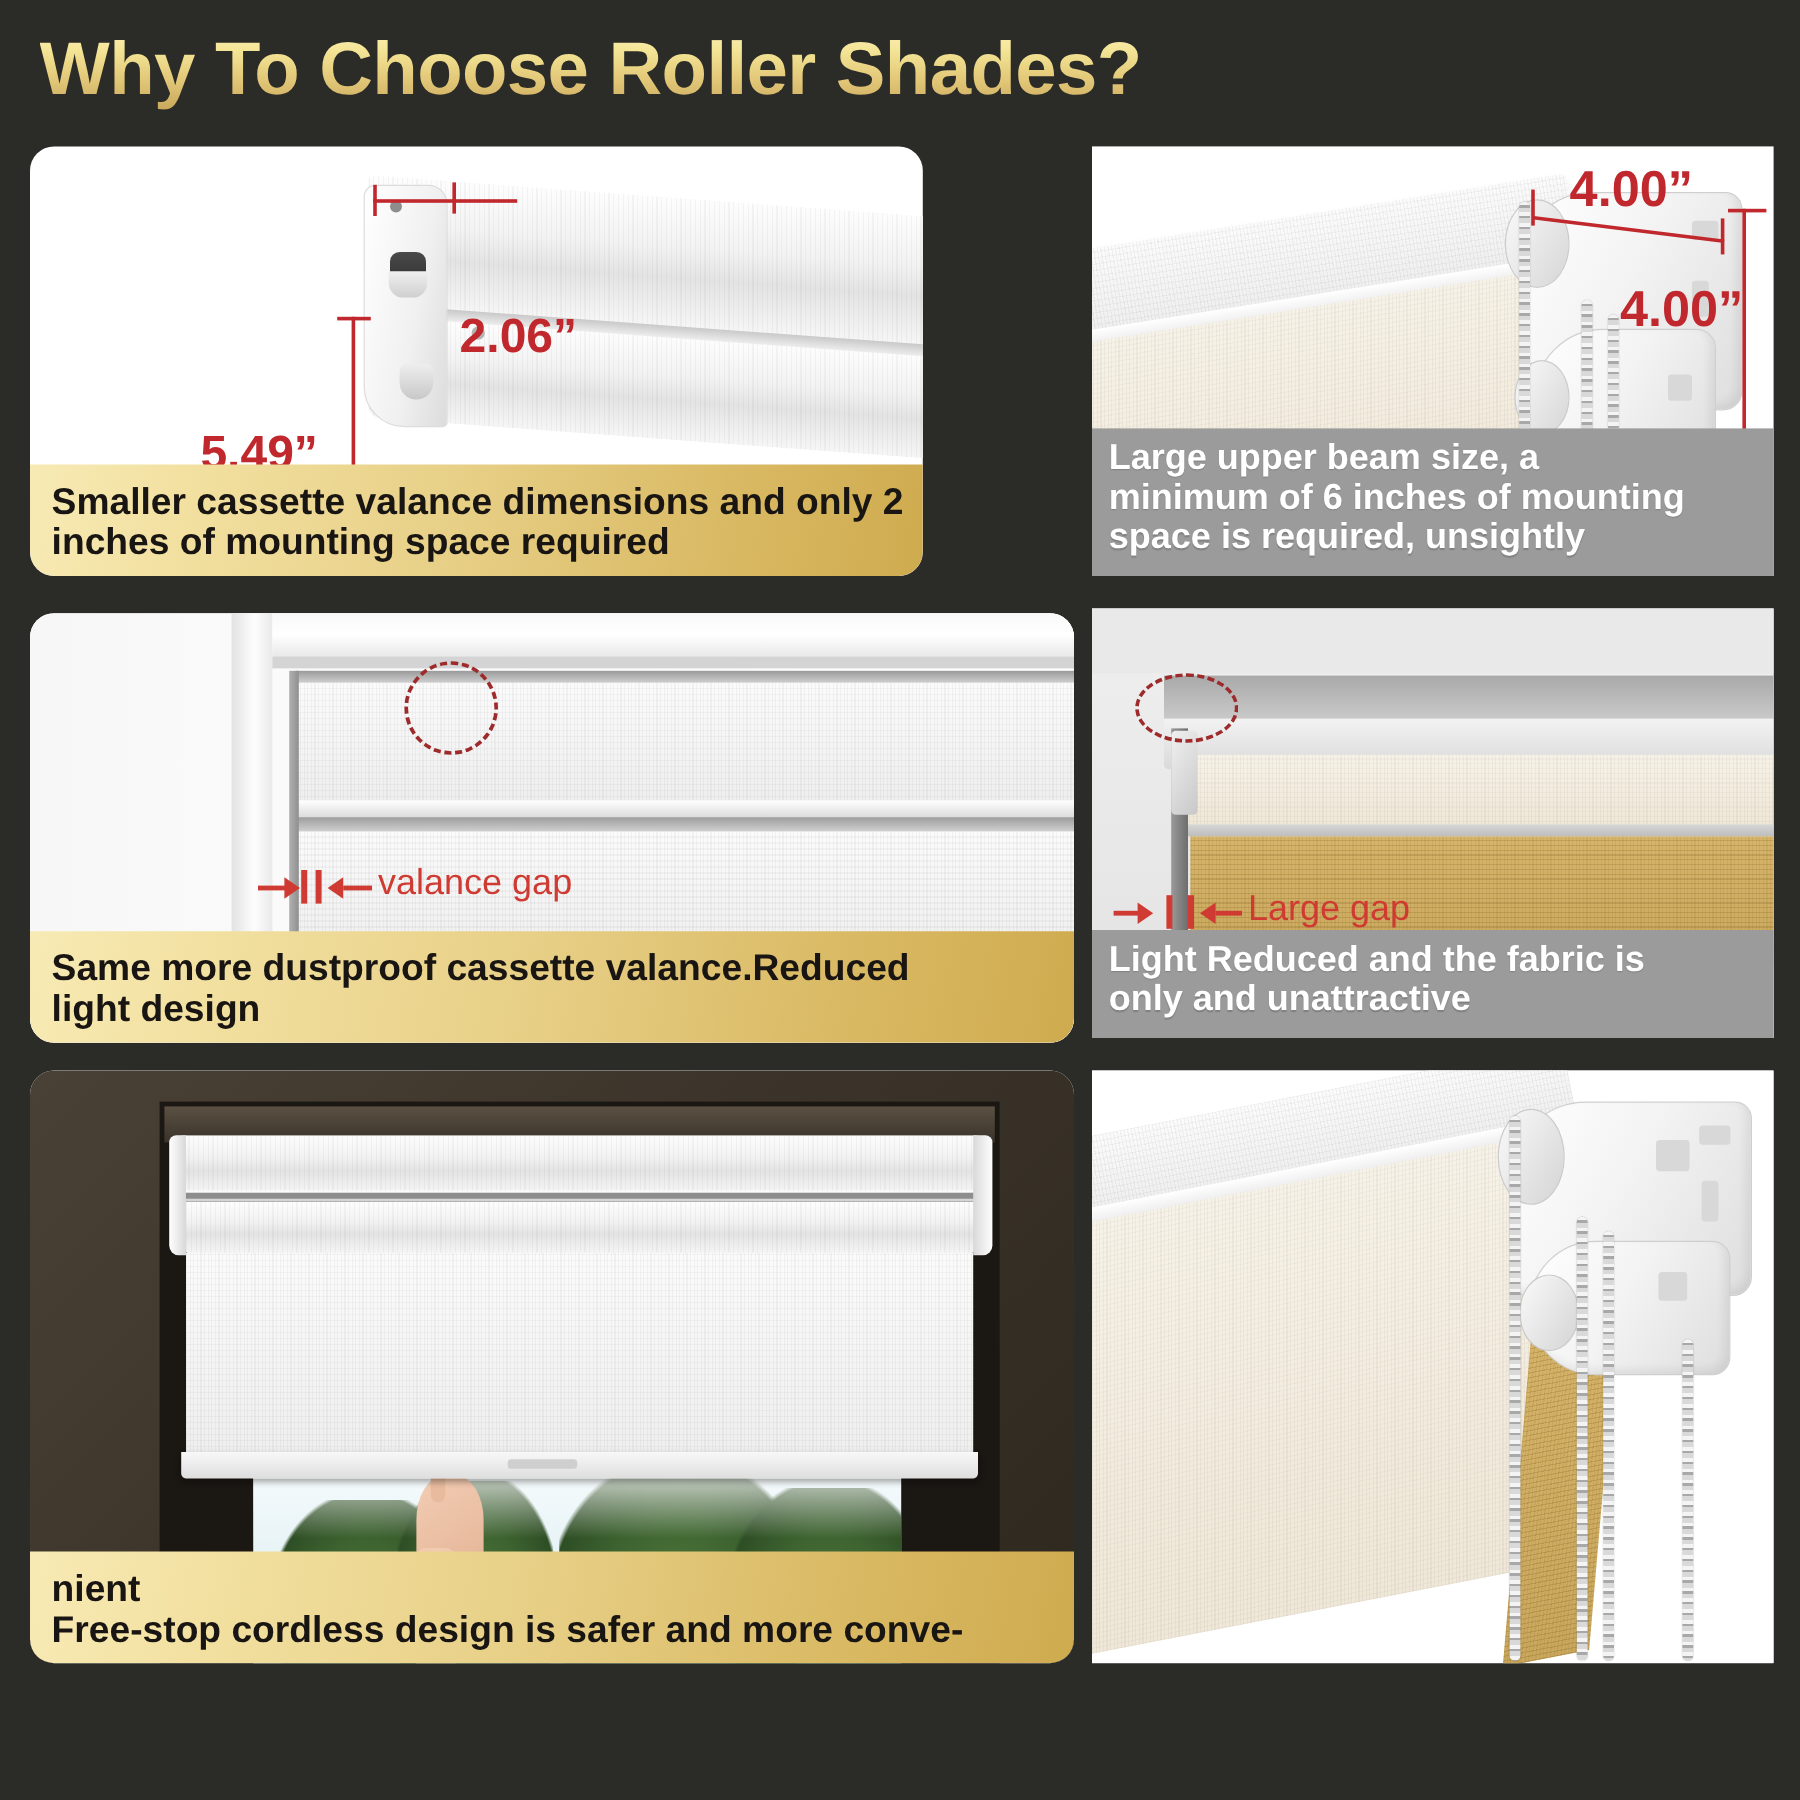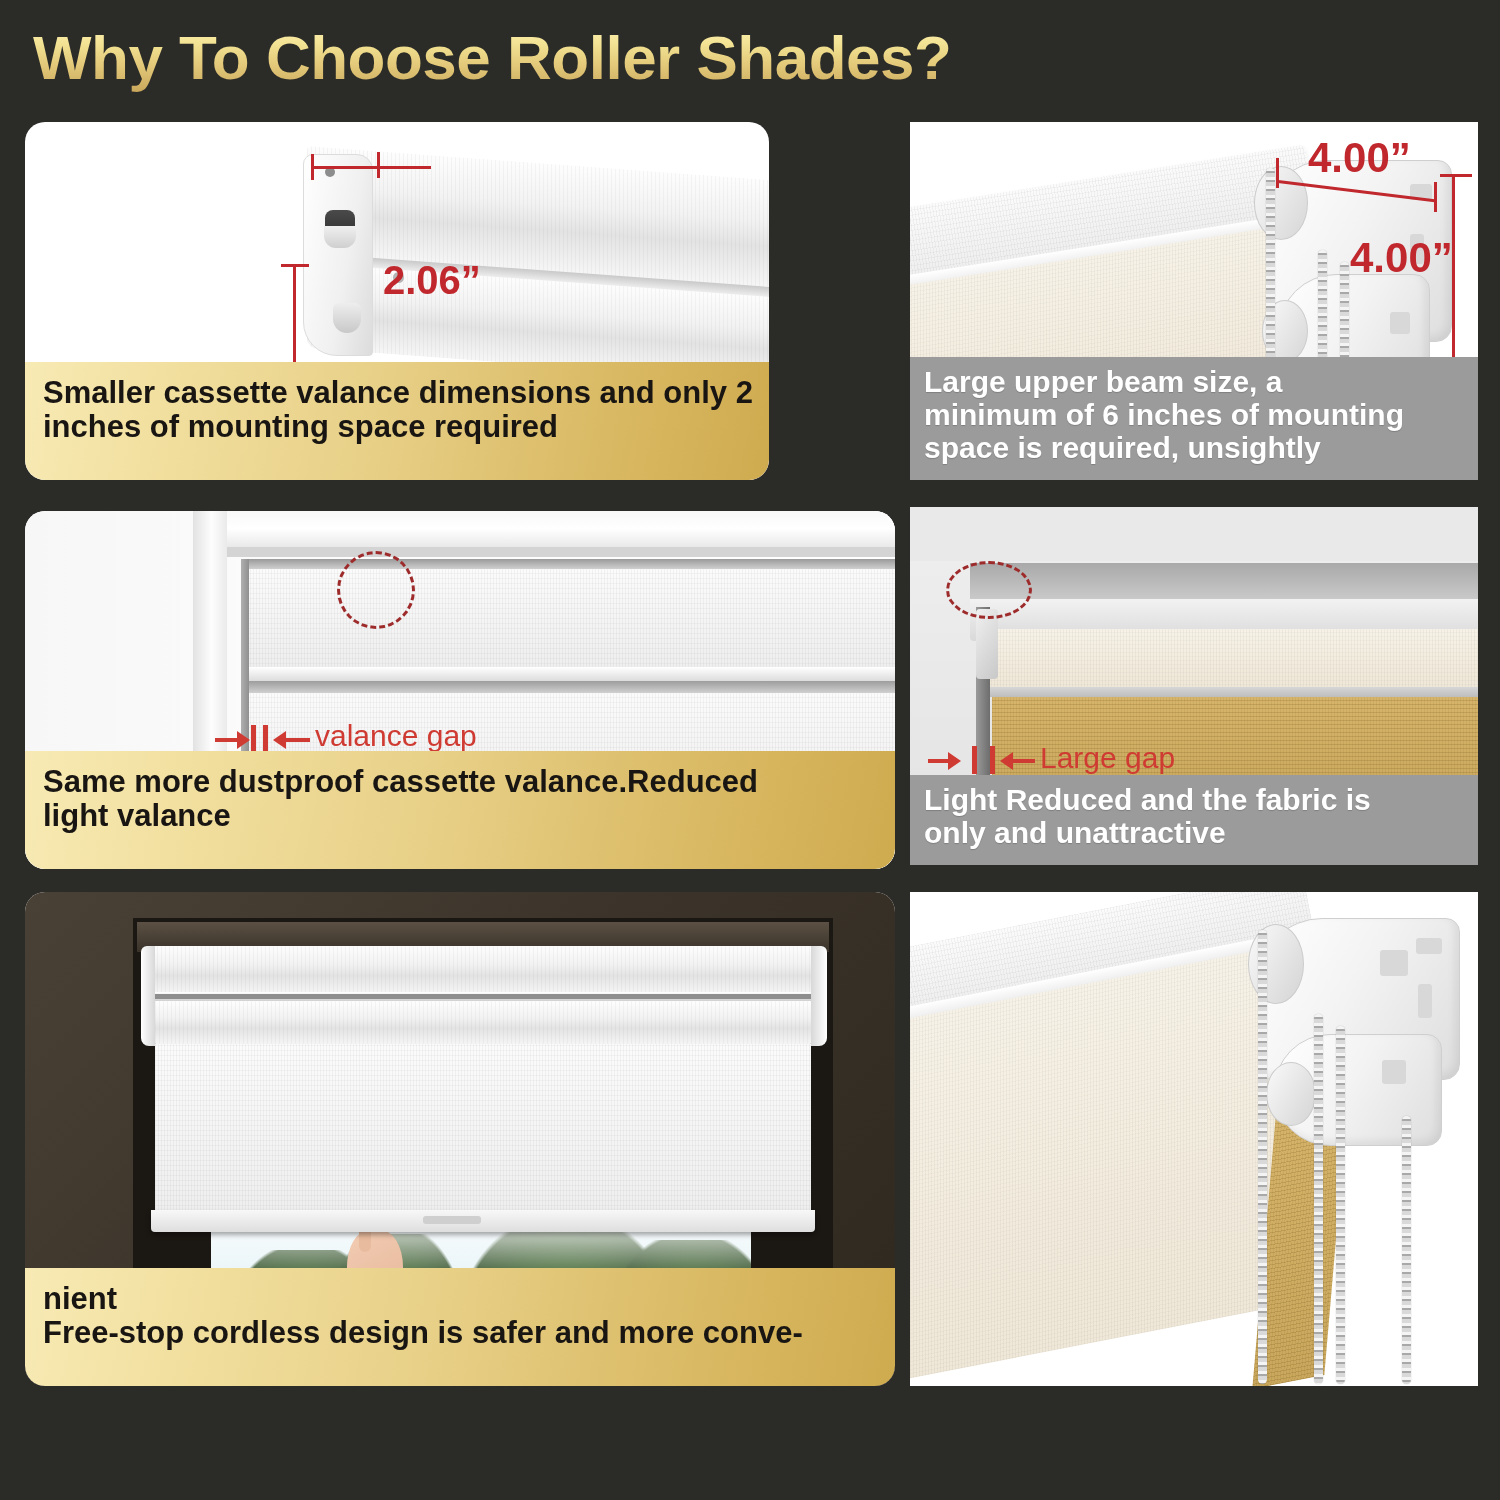--- a/index.html
+++ b/index.html
@@ -32,21 +32,21 @@
   .p4{left:910px; top:507px;  width:568px; height:358px;}
   .p5{left:25px;  top:892px;  width:870px; height:494px;}
   .p6{left:910px; top:892px;  width:568px; height:494px;}
 
   
   .cap{position:absolute;left:0;right:0;bottom:0;box-sizing:border-box;}
   .cap-gold{
     background:linear-gradient(100deg,#f7eab4 0%,#f2e0a0 18%,#e7cf86 48%,#d9b963 78%,#cfab4f 100%);
     color:#181512;
     border-bottom-left-radius:20px;border-bottom-right-radius:20px;
-    padding:14px 18px 35px 18px;
+    padding:14px 18px 10px 18px;
     font-size:31px;font-weight:bold;line-height:1.12;
   }
   .cap-gray{
     background:#9b9b9b;
     color:#ffffff;
     padding:8px 14px 16px 14px;
     font-size:30px;font-weight:bold;line-height:1.1;
     text-shadow:0 1px 1px rgba(0,0,0,.18);
   }
   .cap .ln{display:block;white-space:nowrap;}
@@ -224,21 +224,21 @@
       <div style="position:absolute;left:212px;top:220px;width:0;height:0;border-left:13px solid #cf3b32;border-top:9px solid transparent;border-bottom:9px solid transparent;"></div>
       <div style="position:absolute;left:226px;top:214px;width:5px;height:28px;background:#cf3b32;"></div>
       <div style="position:absolute;left:238px;top:214px;width:5px;height:28px;background:#cf3b32;"></div>
       <div style="position:absolute;left:248px;top:220px;width:0;height:0;border-right:13px solid #cf3b32;border-top:9px solid transparent;border-bottom:9px solid transparent;"></div>
       <div class="dim-line" style="left:261px;top:227px;width:24px;height:4px;background:#cf3b32;"></div>
       <div class="gap-txt" style="left:290px;top:208px;">valance gap</div>
     </div>
 
     <div class="cap cap-gold">
       <span class="ln">Same more dustproof cassette valance.Reduced</span>
-      <span class="ln">light valance</span>
+      <span class="ln">light design</span>
     </div>
   </div>
 
   <div class="panel right p4">
     <div class="scene">
       <div style="position:absolute;inset:0;background:linear-gradient(180deg,#efefef,#e2e2e2);"></div>
       <div style="position:absolute;left:0;top:0;width:568px;height:54px;background:#e9e9e9;"></div>
 
       <div style="position:absolute;left:60px;top:56px;width:508px;height:36px;background:linear-gradient(180deg,#a9a9a9,#c9c9c9);"></div>
       <div style="position:absolute;left:60px;top:92px;width:508px;height:42px;background:linear-gradient(180deg,#f2f2f2,#d9d9d9);border-radius:0 0 4px 4px;"></div>

